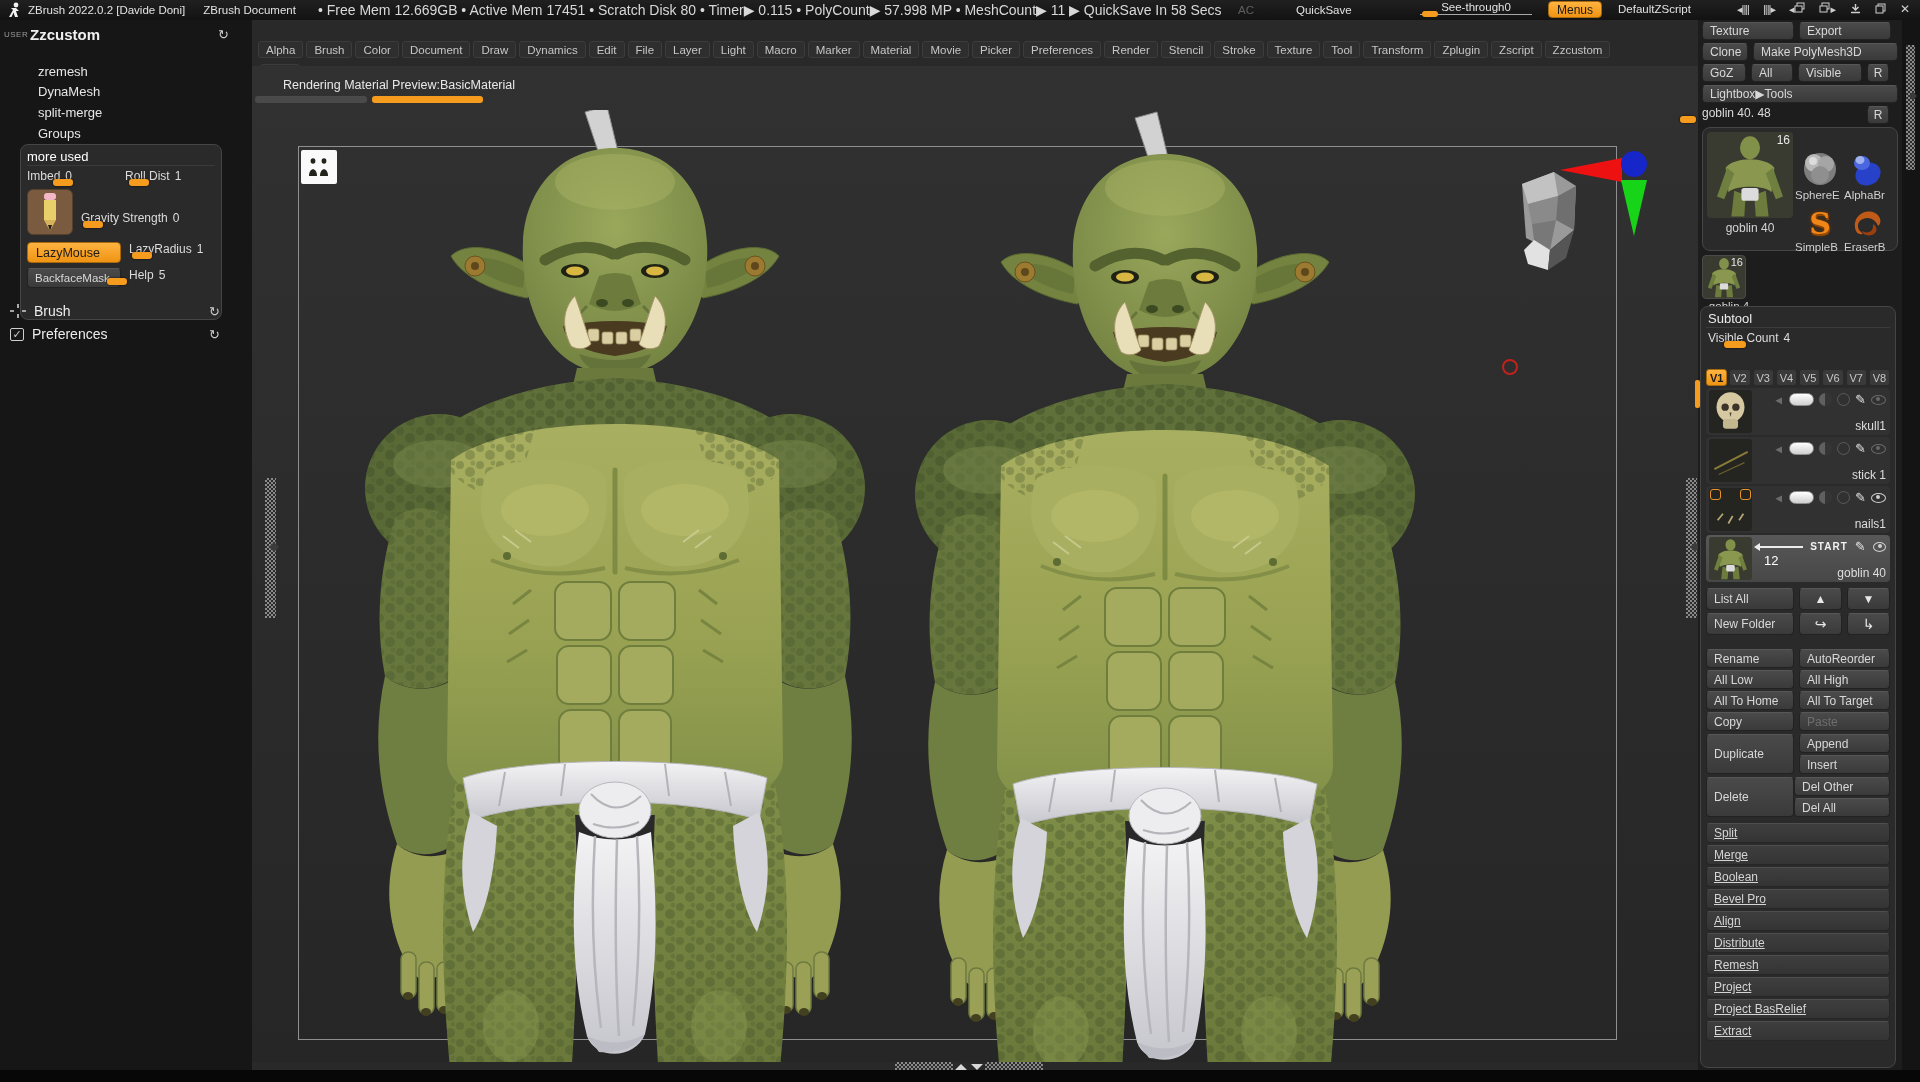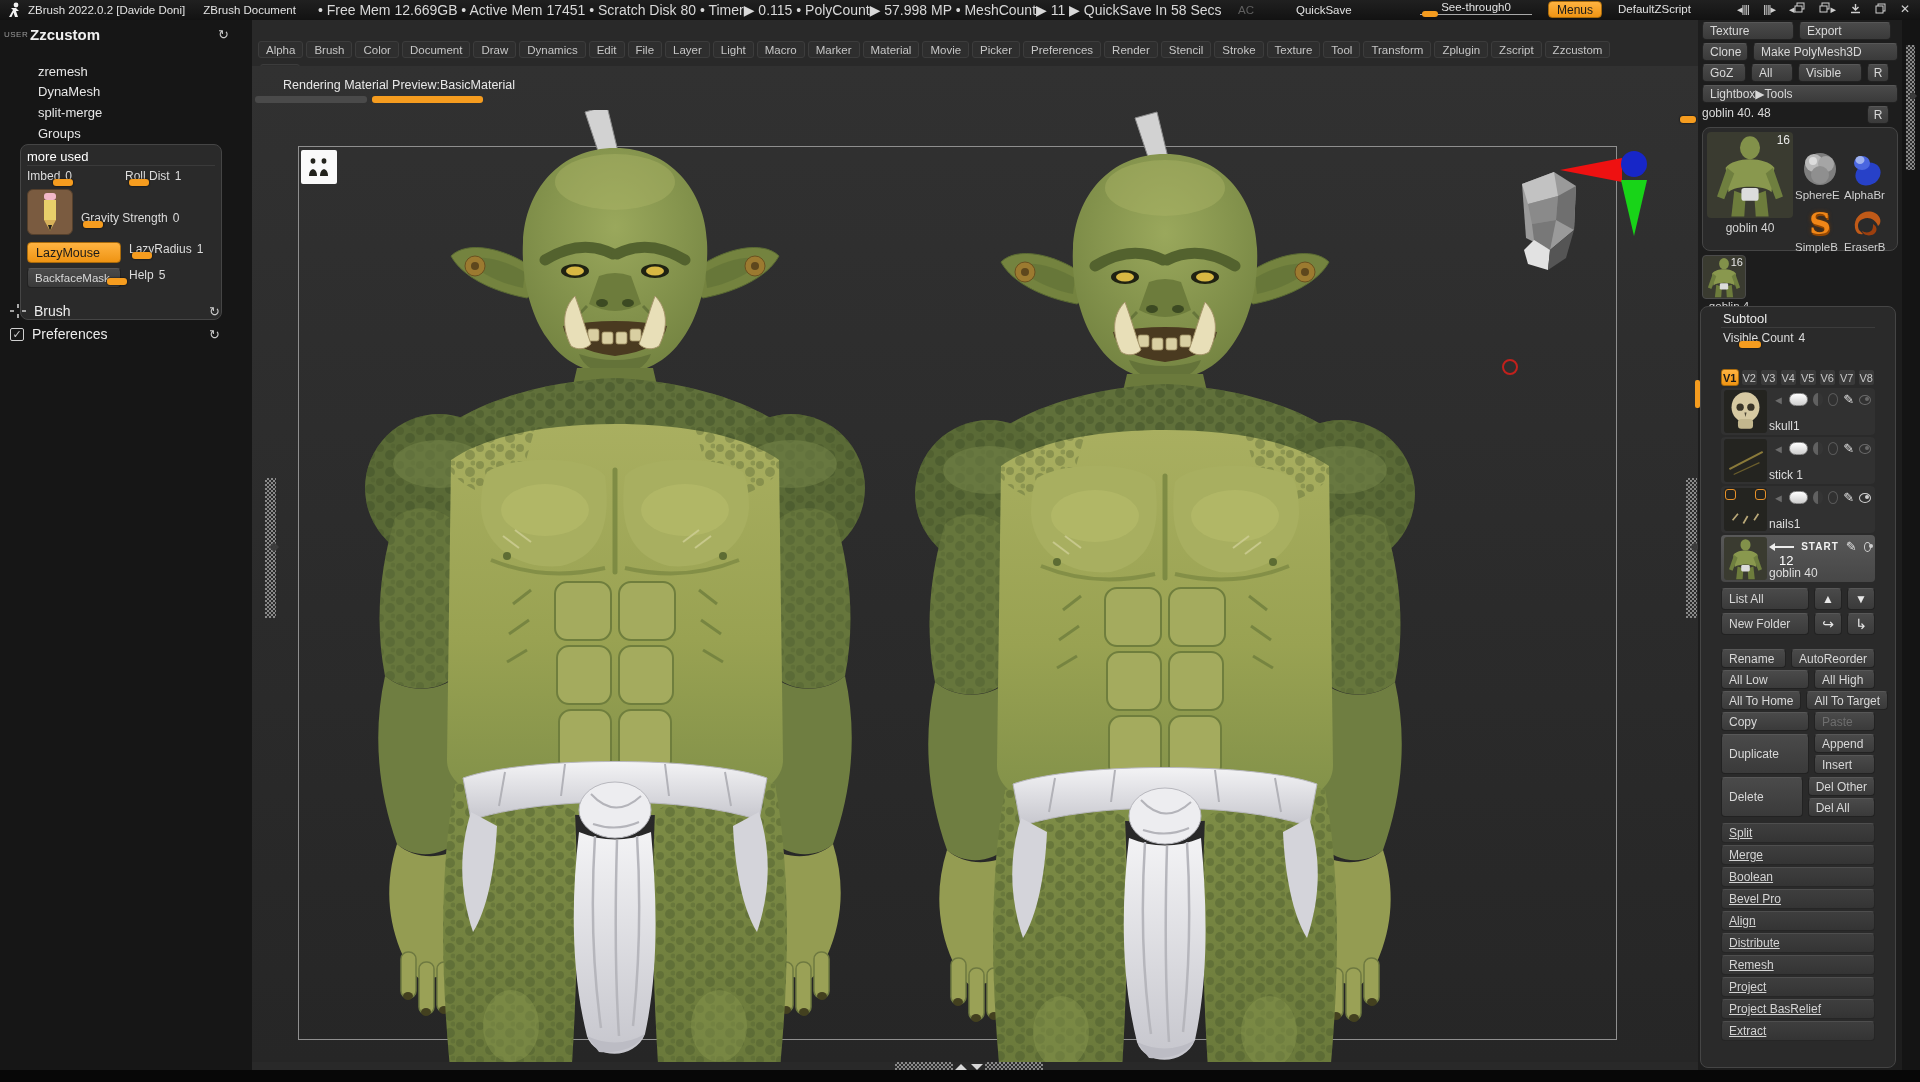--- a/index.html
+++ b/index.html
@@ -62,21 +62,21 @@
     padding:2px 7px; height:20px; margin-bottom:2px; display:flex; align-items:center;text-decoration:underline; }
 
   
   .strow { position:relative; height:47px; background:#313131; border-radius:4px;
     margin-top:2px; }
   .strow.sel { background:linear-gradient(#585858,#474747); }
   .strow .thumb { position:absolute; left:3px; top:2px; width:43px; height:43px;
     background:#242420; border-radius:3px; overflow:hidden; }
   .iconline { position:absolute; left:52px; top:4px; right:4px; display:flex;
     align-items:center; gap:5px; justify-content:flex-end; }
-  .stname { position:absolute; left:48px; right:4px; bottom:2px; text-align:left;
+  .stname { position:absolute; left:48px; right:4px; bottom:2px; text-align:right;
     font-size:12px; color:#dedede; }
   .eye { width:15px; height:10px; border:1.4px solid #cfcfcf; border-radius:50%;
     position:relative; }
   .eye::after { content:''; position:absolute; width:4px; height:4px;
     background:#cfcfcf; border-radius:50%; top:1.6px; left:4.3px; }
   .eye.dim { opacity:.35; }
   .pill { width:25px; height:13px; background:linear-gradient(#ffffff,#cfcfcf);
     border-radius:7px; border:1px solid #8e8e8e; }
   .half { width:13px; height:13px; border-radius:50%;
     background:linear-gradient(90deg,#9a9a9a 50%,#3a3a3a 50%); opacity:.45; }
@@ -569,21 +569,21 @@
   </div>
 
   <div style="position:relative;margin-top:4px;width:44px;height:44px;background:#3a3b30;border-radius:4px;border:1px solid #4a4a4a">
     <svg width="42" height="42" viewBox="0 0 60 60">
         <use href="#miniGoblin"></use>
       </svg>
     <span style="position:absolute;right:2px;top:0;font-size:11px;color:#e8e8e8">16</span>
   </div>
   <span style="display:block;width:54px;text-align:center;font-size:11.5px;color:#d4d4d4;margin-top:1px">goblin 4</span>
 
-  <div class="panel" style="position:absolute;left:2px;top:286px;width:196px;height:762px;padding:4px 20px">
+  <div class="panel" style="position:absolute;left:2px;top:286px;width:196px;height:762px;padding:4px 5px">
     <div style="font-size:13px;color:#ececec;height:17px;border-bottom:1px solid #3c3c3c;padding-left:2px">Subtool</div>
 
     <div class="slider" style="margin-top:3px">
       <span class="lab" style="padding-left:2px">
         <span>Visible Count</span>
         <span>4</span>
       </span>
       <span class="track"><span class="handle" style="left:18px;width:22px"></span></span>
     </div>
 
@@ -699,21 +699,21 @@
       <span class="btn" style="width:88px;height:19px">Copy</span>
       <span class="btn dim" style="flex:1;height:19px">Paste</span>
     </div>
     <div style="display:flex;gap:5px;margin-top:3px">
       <span class="btn" style="width:88px;height:40px">Duplicate</span>
       <span style="flex:1;display:flex;flex-direction:column;gap:2px">
         <span class="btn" style="height:19px">Append</span>
         <span class="btn" style="height:19px">Insert</span>
       </span>
     </div>
-    <div style="display:flex;gap:5px;margin-top:3px">
+    <div style="display:flex;margin-top:3px">
       <span class="btn" style="width:88px;height:40px">Delete</span>
       <span style="flex:1;display:flex;flex-direction:column;gap:2px">
         <span class="btn" style="height:19px">Del Other</span>
         <span class="btn" style="height:19px">Del All</span>
       </span>
     </div>
 
     <div style="margin-top:6px">
       <div class="ops-row">Split</div>
       <div class="ops-row">Merge</div>

